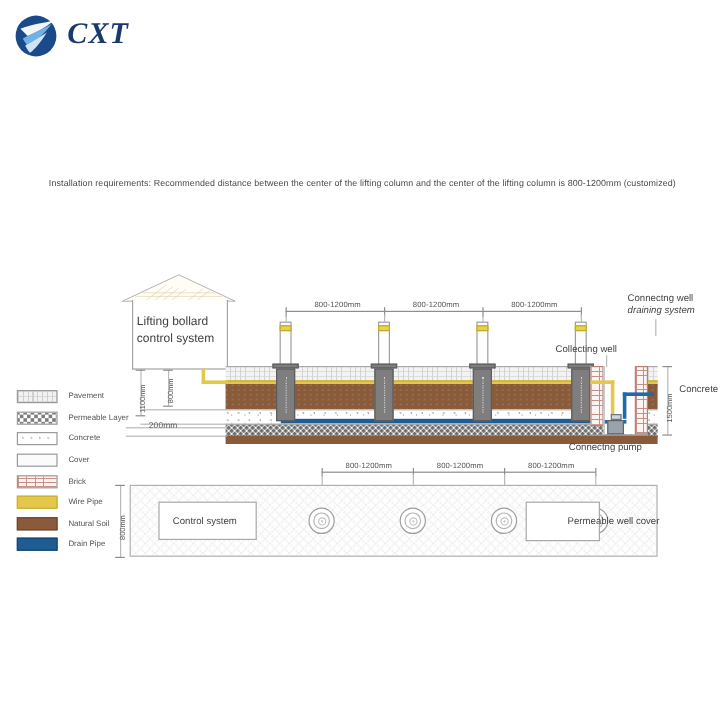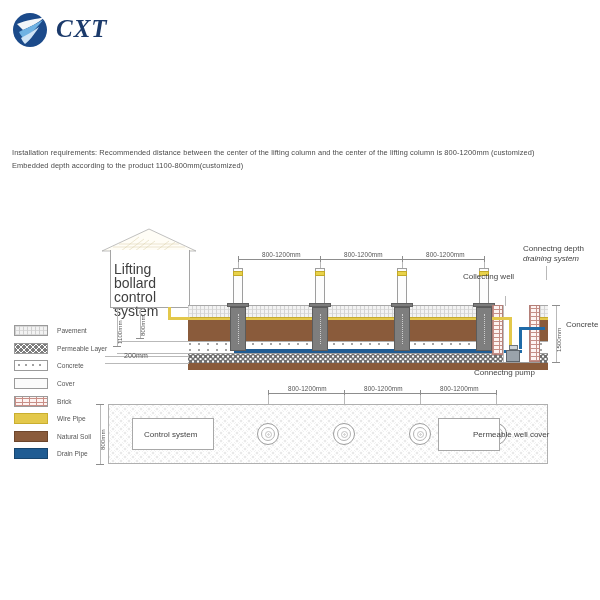--- a/index.html
+++ b/index.html
@@ -11,21 +11,21 @@
   .page{position:absolute;inset:0;width:600px;height:500px;}
 
   
   .logo{position:absolute;left:10px;top:8px;width:180px;height:44px;}
   .logo-mark{position:absolute;left:0;top:2px;width:40px;height:40px;}
   .logo-text{position:absolute;left:46px;top:7px;font-family:"Liberation Serif",serif;
     font-size:25px;font-weight:700;font-style:italic;letter-spacing:1px;color:#1b3a6b;}
 
   
   .note{position:absolute;left:12px;top:146px;width:580px;
-        font-size:7.4px;line-height:13px;color:#4a4a4a;letter-spacing:.1px;}
+        font-size:7.4px;line-height:13px;color:#4a4a4a;letter-spacing:.1px;text-align:center;}
   .note div{white-space:nowrap;}
 
   
   .legend{position:absolute;left:14px;top:322px;width:120px;}
   .legend-row{display:flex;align-items:center;height:17.6px;}
   .sw{width:34px;height:11px;border:1px solid #9a9a9a;box-sizing:border-box;margin-right:9px;flex:none;}
   .legend-label{font-size:6.6px;color:#555;white-space:nowrap;}
 
   .sw-pavement{background:
      repeating-linear-gradient(90deg,#cfcfcf 0 1px,transparent 1px 4px),
@@ -57,21 +57,21 @@
   .dimtick{position:absolute;width:0;border-left:.6px solid #8d8d8d;}
 
   
   .section{position:absolute;left:0;top:0;width:600px;height:600px;pointer-events:none;}
 
   
   .house-body{position:absolute;left:110px;top:250px;width:78px;height:57px;
       background:#ffffff;border-left:.7px solid #a5a5a5;border-right:.7px solid #a5a5a5;
       border-bottom:.7px solid #a5a5a5;}
   .house-roof{position:absolute;left:101px;top:228px;width:96px;height:24px;}
-  .house-text{position:absolute;left:114px;top:262px;width:76px;font-size:14px;
+  .house-text{position:absolute;left:114px;top:262px;width:76px;font-size:10px;
       line-height:14px;color:#3f3f3f;}
 
   
   .layer{position:absolute;}
   .lay-pavement{left:188px;top:305px;width:360px;height:12px;
      background:repeating-linear-gradient(90deg,#d3d3d3 0 .7px,transparent .7px 4px),
                 repeating-linear-gradient(0deg,#dcdcdc 0 .7px,transparent .7px 4px),#f3f3f3;
      border-top:.7px solid #a8a8a8;border-bottom:.7px solid #b5b5b5;}
   .lay-wire{left:188px;top:317px;width:360px;height:3.4px;background:#e3c84b;
      border-top:.5px solid #c6aa2d;border-bottom:.5px solid #c6aa2d;}
@@ -146,21 +146,20 @@
         <path d="M7 14 C16 10 27 9 35 7 C28 13 20 17 13 20 C11 18 9 16 7 14 Z" fill="#ffffff" opacity=".95"></path>
         <path d="M9 22 C15 19 24 15 33 10 C26 19 19 25 14 29 C12 27 10 24 9 22 Z" fill="#6fb2e3"></path>
         <path d="M11 28 C17 25 23 21 29 17 C24 25 19 31 15 34 C13 32 12 30 11 28 Z" fill="#cfe4f6"></path>
       </svg>
     </div>
     <div class="logo-text">CXT</div>
   </div>
 
   <div class="note">
     <div>Installation requirements: Recommended distance between the center of the lifting column and the center of the lifting column is 800-1200mm (customized)</div>
-    <div>Embedded depth according to the product 1100-800mm(customized)</div>
   </div>
 
   <div class="legend">
     <div class="legend-row">
       <span class="sw sw-pavement"></span>
       <span class="legend-label">Pavement</span>
     </div>
     <div class="legend-row">
       <span class="sw sw-permeable"></span>
       <span class="legend-label">Permeable Layer</span>
@@ -284,24 +283,24 @@
     <div class="pipe-y" style="left:509px;top:316.6px;width:3.2px;height:30px;"></div>
     <div class="pipe-y" style="left:492px;top:316.6px;width:20px;height:3.2px;"></div>
     <div class="pipe-b" style="left:519px;top:327px;width:3.2px;height:22px;"></div>
     <div class="pipe-b" style="left:519px;top:327px;width:26px;height:3.2px;"></div>
     <div class="pipe-b" style="left:504px;top:350px;width:18px;height:2.6px;"></div>
 
     <div class="pump-top" style="left:509px;top:345px;"></div>
     <div class="pump" style="left:506px;top:350px;"></div>
 
     <div class="vline" style="left:505px;top:296px;height:10px;"></div>
-    <div class="lbl-big" style="left:463px;top:272px;">Collecting well</div>
+    <div class="lbl-big" style="left:463px;top:286px;">Collecting well</div>
 
     <div class="vline" style="left:546px;top:266px;height:14px;"></div>
-    <div class="lbl-big" style="left:523px;top:244px;">Connectng depth</div>
+    <div class="lbl-big" style="left:523px;top:244px;">Connectng well</div>
     <div class="lbl-big" style="left:523px;top:254px;font-style:italic;">draining system</div>
 
     <div class="lbl-big" style="left:474px;top:368px;">Connectng pump</div>
 
     <div class="vline" style="left:556px;top:305px;height:57px;"></div>
     <div class="dimline" style="left:552px;top:305px;width:8px;"></div>
     <div class="dimline" style="left:552px;top:362px;width:8px;"></div>
     <div class="vlbl" style="left:555px;top:352px;">1500mm</div>
     <div class="lbl-big" style="left:566px;top:320px;">Concrete</div>
     <div class="lbl-big" style="left:578px;top:331px;padding-left:28px;">depth</div>

